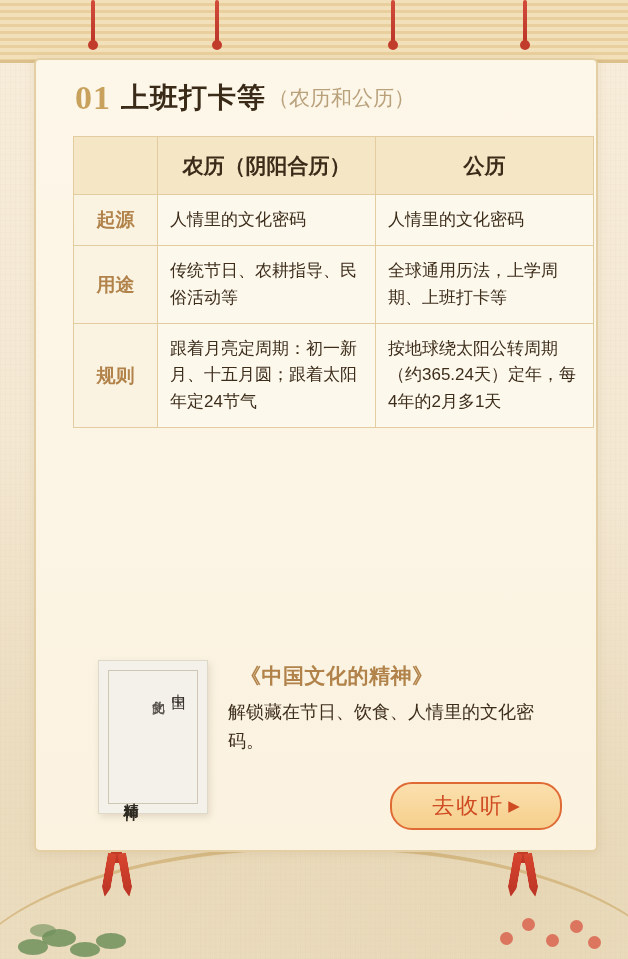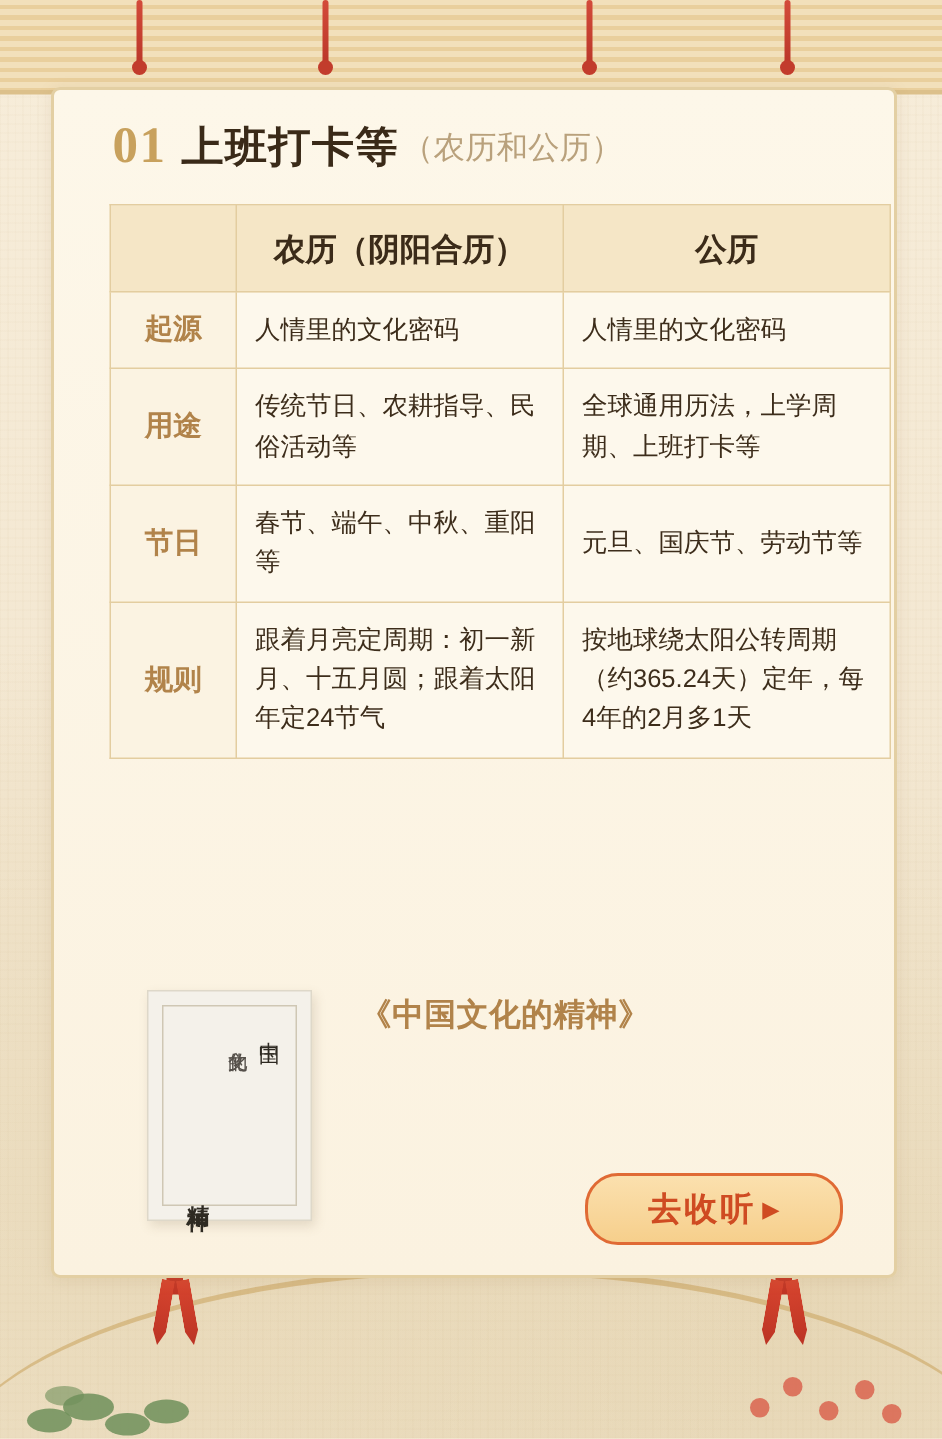--- a/index.html
+++ b/index.html
@@ -295,21 +295,21 @@
     background: linear-gradient(180deg, #fbe0ae, #f6cf8c);
     border: 2px solid #e06a34;
     border-radius: 22px;
     display: flex;
     align-items: center;
     justify-content: center;
     cursor: pointer;
   }
   .cta-label {
     font-size: 22px;
-    font-weight: bold;
+    font-weight: normal;
     color: #cf4b22;
     letter-spacing: 2px;
   }
   .cta-arrow {
     font-size: 15px;
     color: #cf4b22;
     margin-left: 4px;
   }
 </style>
 </head>
@@ -393,42 +393,38 @@
           <td class="lbl">起源</td>
           <td>人情里的文化密码</td>
           <td>人情里的文化密码</td>
         </tr>
         <tr>
           <td class="lbl">用途</td>
           <td>传统节日、农耕指导、民俗活动等</td>
           <td>全球通用历法，上学周期、上班打卡等</td>
         </tr>
         <tr>
-          <td class="lbl">节日</td>
-          <td>春节、端午、中秋、重阳等</td>
-          <td>元旦、国庆节、劳动节等</td>
-        </tr>
-        <tr>
           <td class="lbl">规则</td>
           <td>跟着月亮定周期：初一新月、十五月圆；跟着太阳年定24节气</td>
           <td>按地球绕太阳公转周期（约365.24天）定年，每4年的2月多1天</td>
         </tr>
       </tbody>
     </table>
 
     <div class="promo">
       <div class="book">
         <div class="frame"></div>
         <div class="v1">中国</div>
         <div class="v2">文化的</div>
         <div class="v3">精神</div>
       </div>
 
       <div class="promo-text">
         <div class="promo-title">《中国文化的精神》</div>
+        <div class="promo-desc">解锁藏在节日、饮食、人情里的文化密码。</div>
       </div>
 
       <div class="cta">
         <span class="cta-label">去收听</span>
         <span class="cta-arrow">▶</span>
       </div>
     </div>
 
   </div>
 </div>

